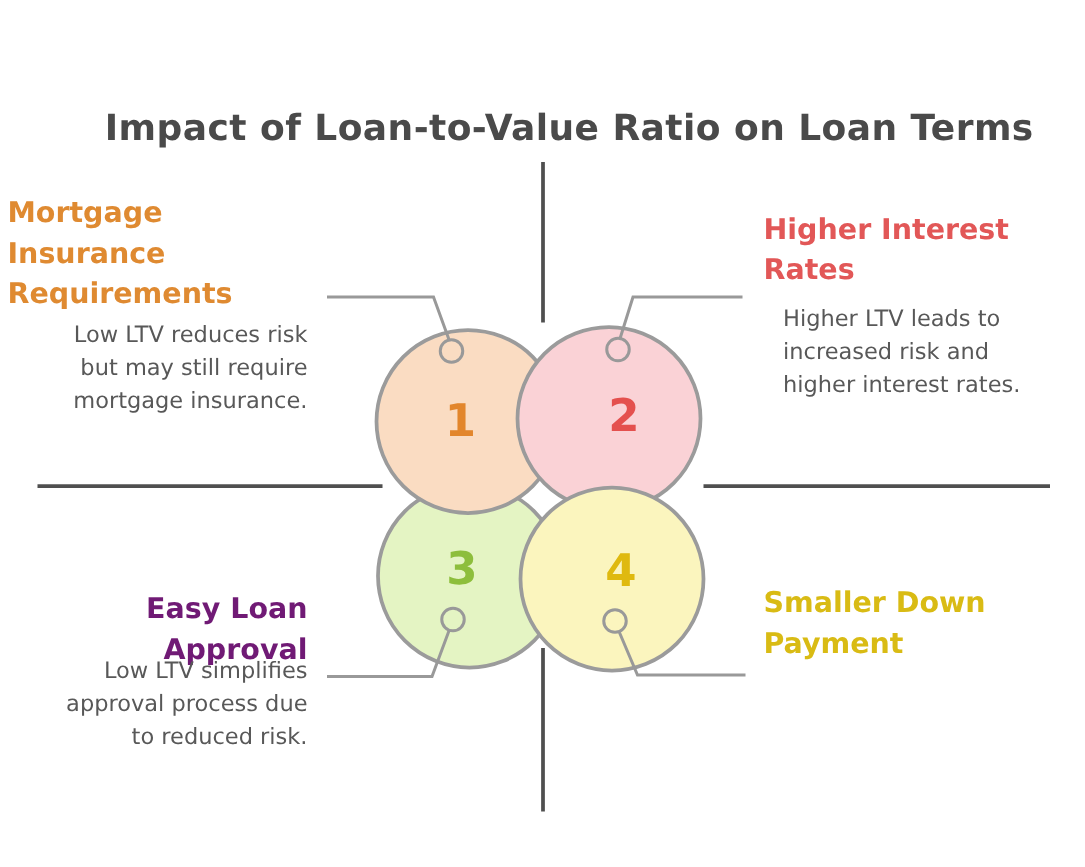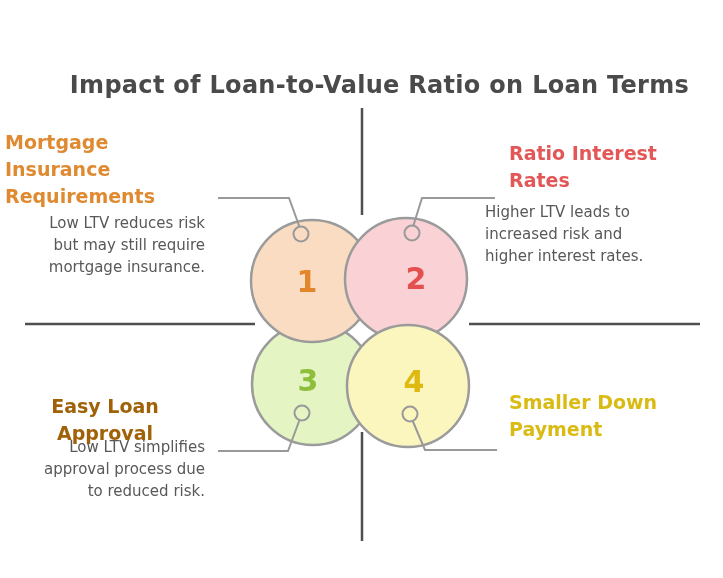--- a/index.html
+++ b/index.html
@@ -38,22 +38,22 @@
     position: absolute;
     width: 200px;
     font-size: 15px;
     line-height: 22px;
     color: #585858;
     white-space: pre-line;
   }
   .q-title-tl { right: 518px; top: 129px; text-align: left; color: #DF8A31; }
   .q-body-tl  { right: 518px; top: 212px; text-align: right; }
   .q-title-tr { left: 509px; top: 140px; text-align: left;  color: #E25757; }
-  .q-body-tr  { left: 485px; top: 201px; text-align: left; }
-  .q-title-bl { right: 518px; top: 393px; text-align: center; color: #a16207; }
+  .q-body-tr  { left: 522px; top: 201px; text-align: left; }
+  .q-title-bl { right: 518px; top: 393px; text-align: right; color: #701a75; }
   .q-body-bl  { right: 518px; top: 436px; text-align: right; }
   .q-title-br { left: 509px; top: 389px; text-align: left;  color: #D9BB14; }
   .q-body-br  { left: 509px; top: 446px; text-align: left; }
 
   .num {
     position: absolute;
     transform: translate(-50%, -50%);
     font-size: 30px;
     font-weight: bold;
   }
@@ -101,21 +101,21 @@
 
   <h1 class="main-title">Impact of Loan-to-Value Ratio on Loan Terms</h1>
 
   <div class="q-title q-title-tl">Mortgage
 Insurance
 Requirements</div>
   <div class="q-body q-body-tl">Low LTV reduces risk
 but may still require
 mortgage insurance.</div>
 
-  <div class="q-title q-title-tr">Ratio Interest
+  <div class="q-title q-title-tr">Higher Interest
 Rates</div>
   <div class="q-body q-body-tr">Higher LTV leads to
 increased risk and
 higher interest rates.</div>
 
   <div class="q-title q-title-bl">Easy Loan
 Approval</div>
   <div class="q-body q-body-bl">Low LTV simplifies
 approval process due
 to reduced risk.</div>

